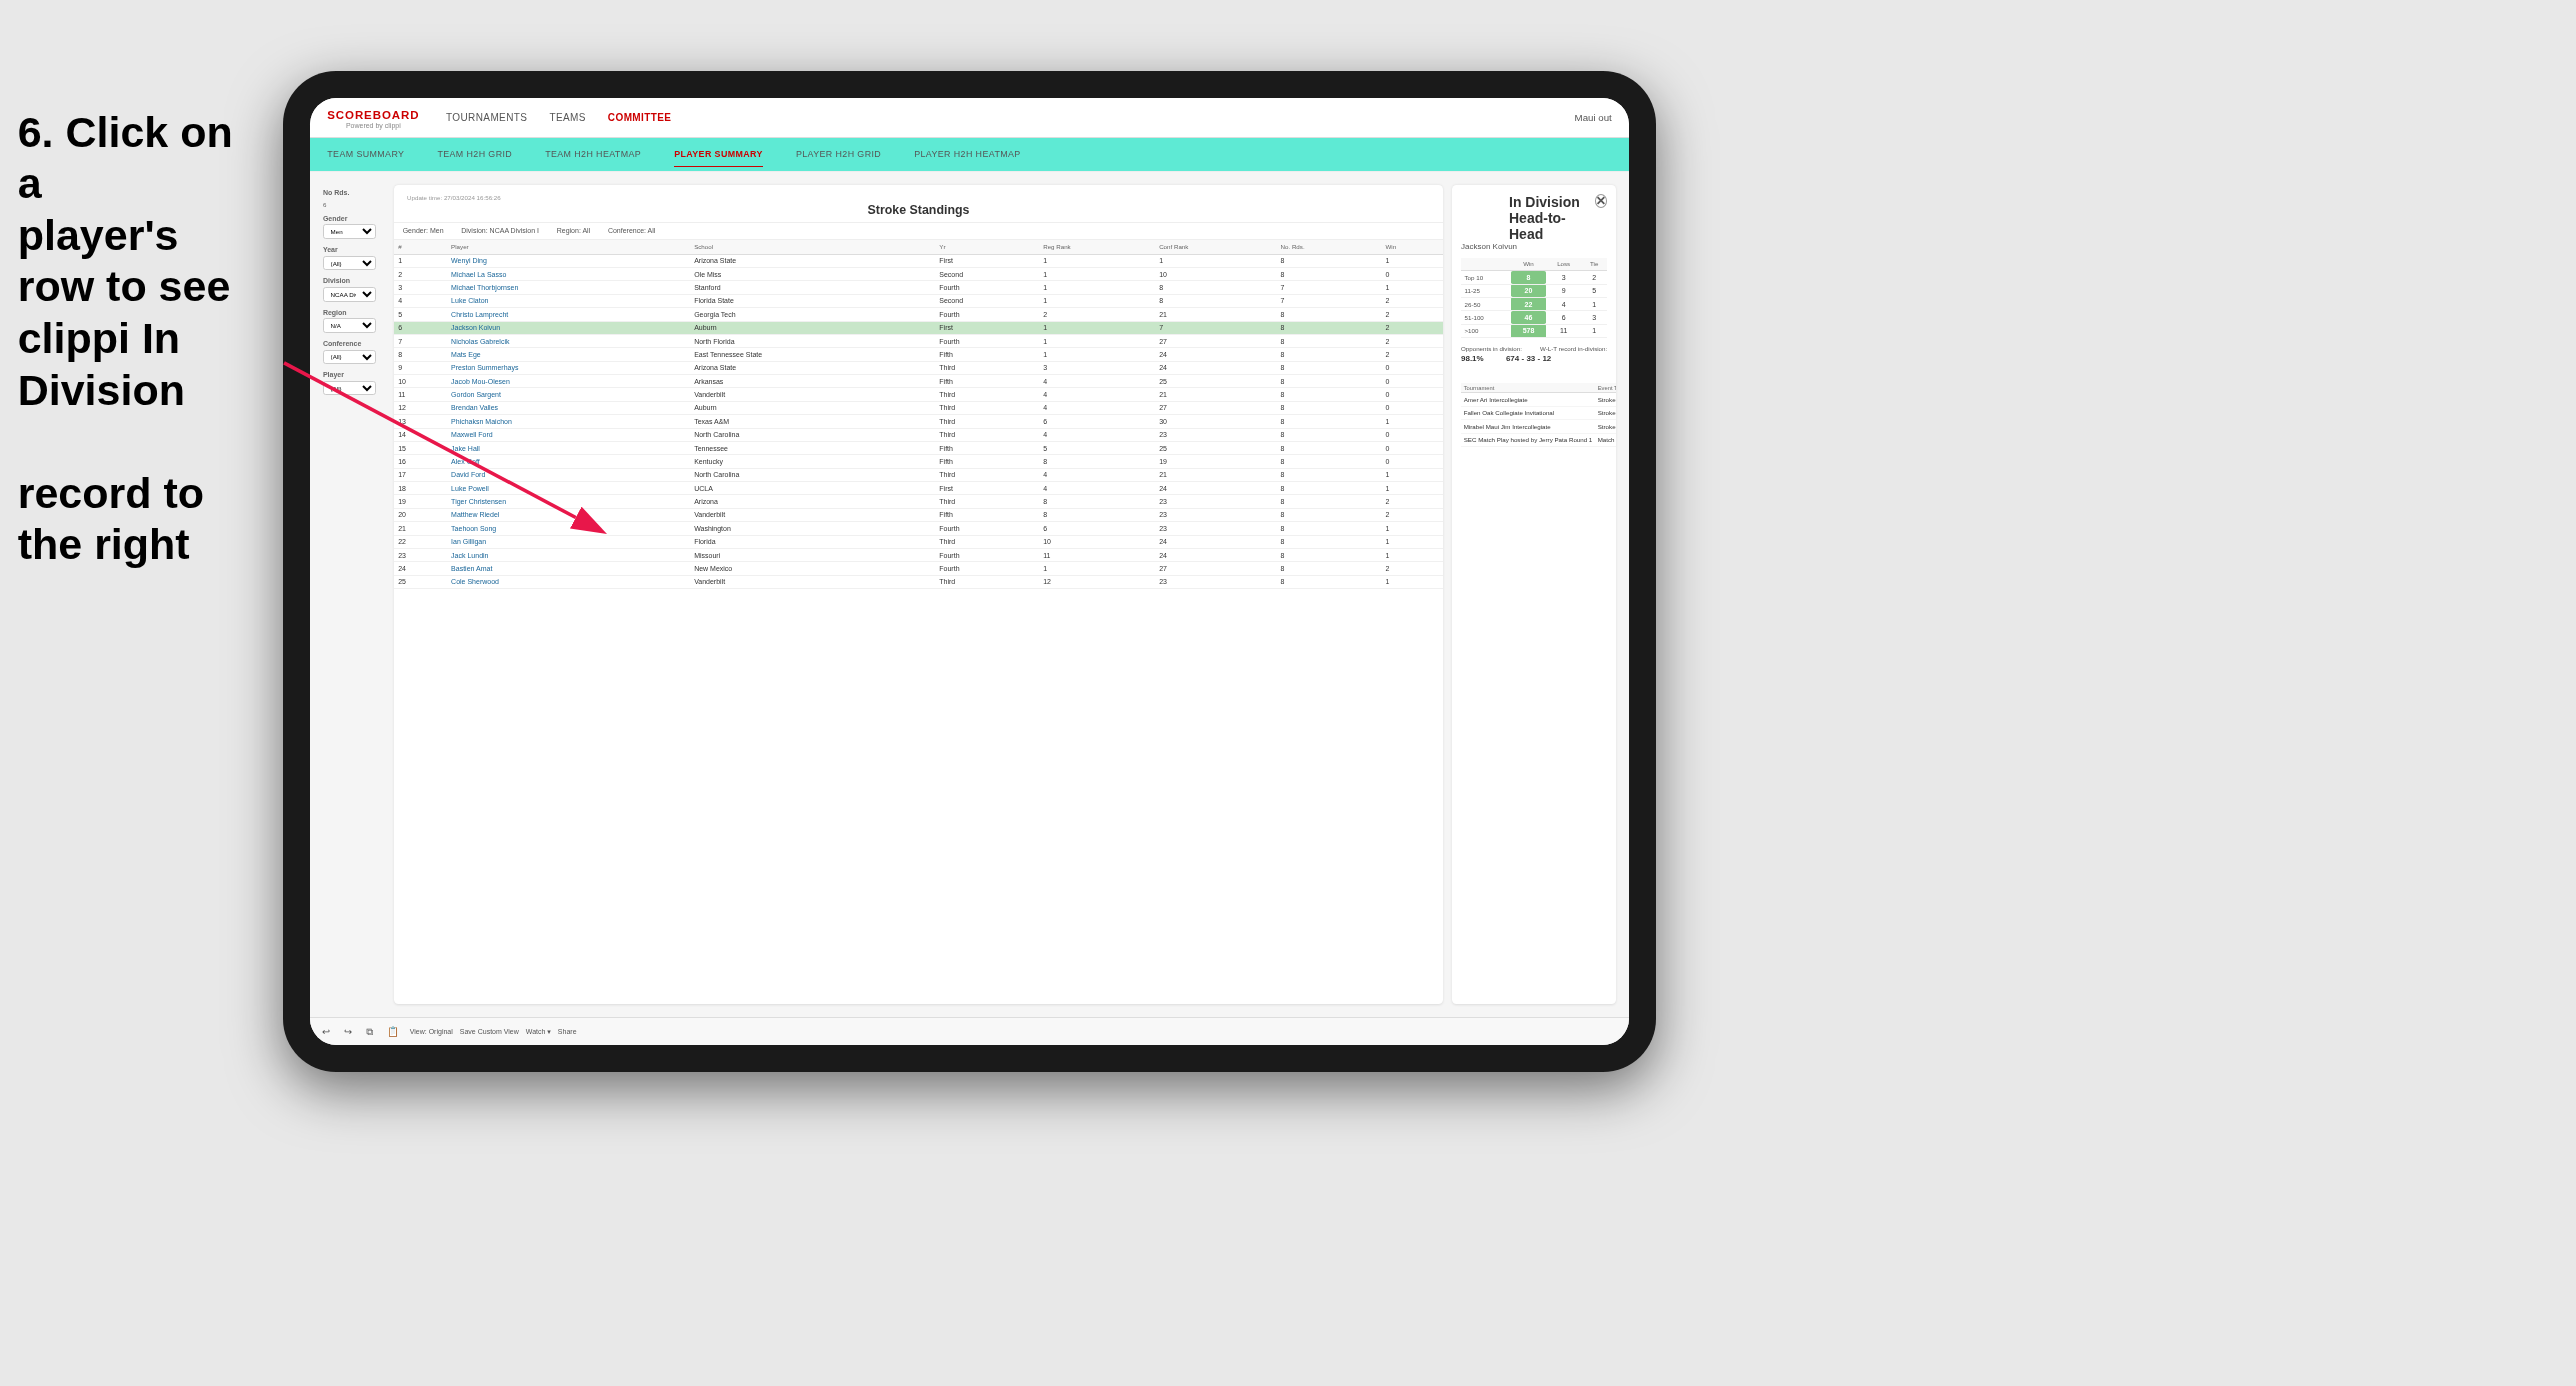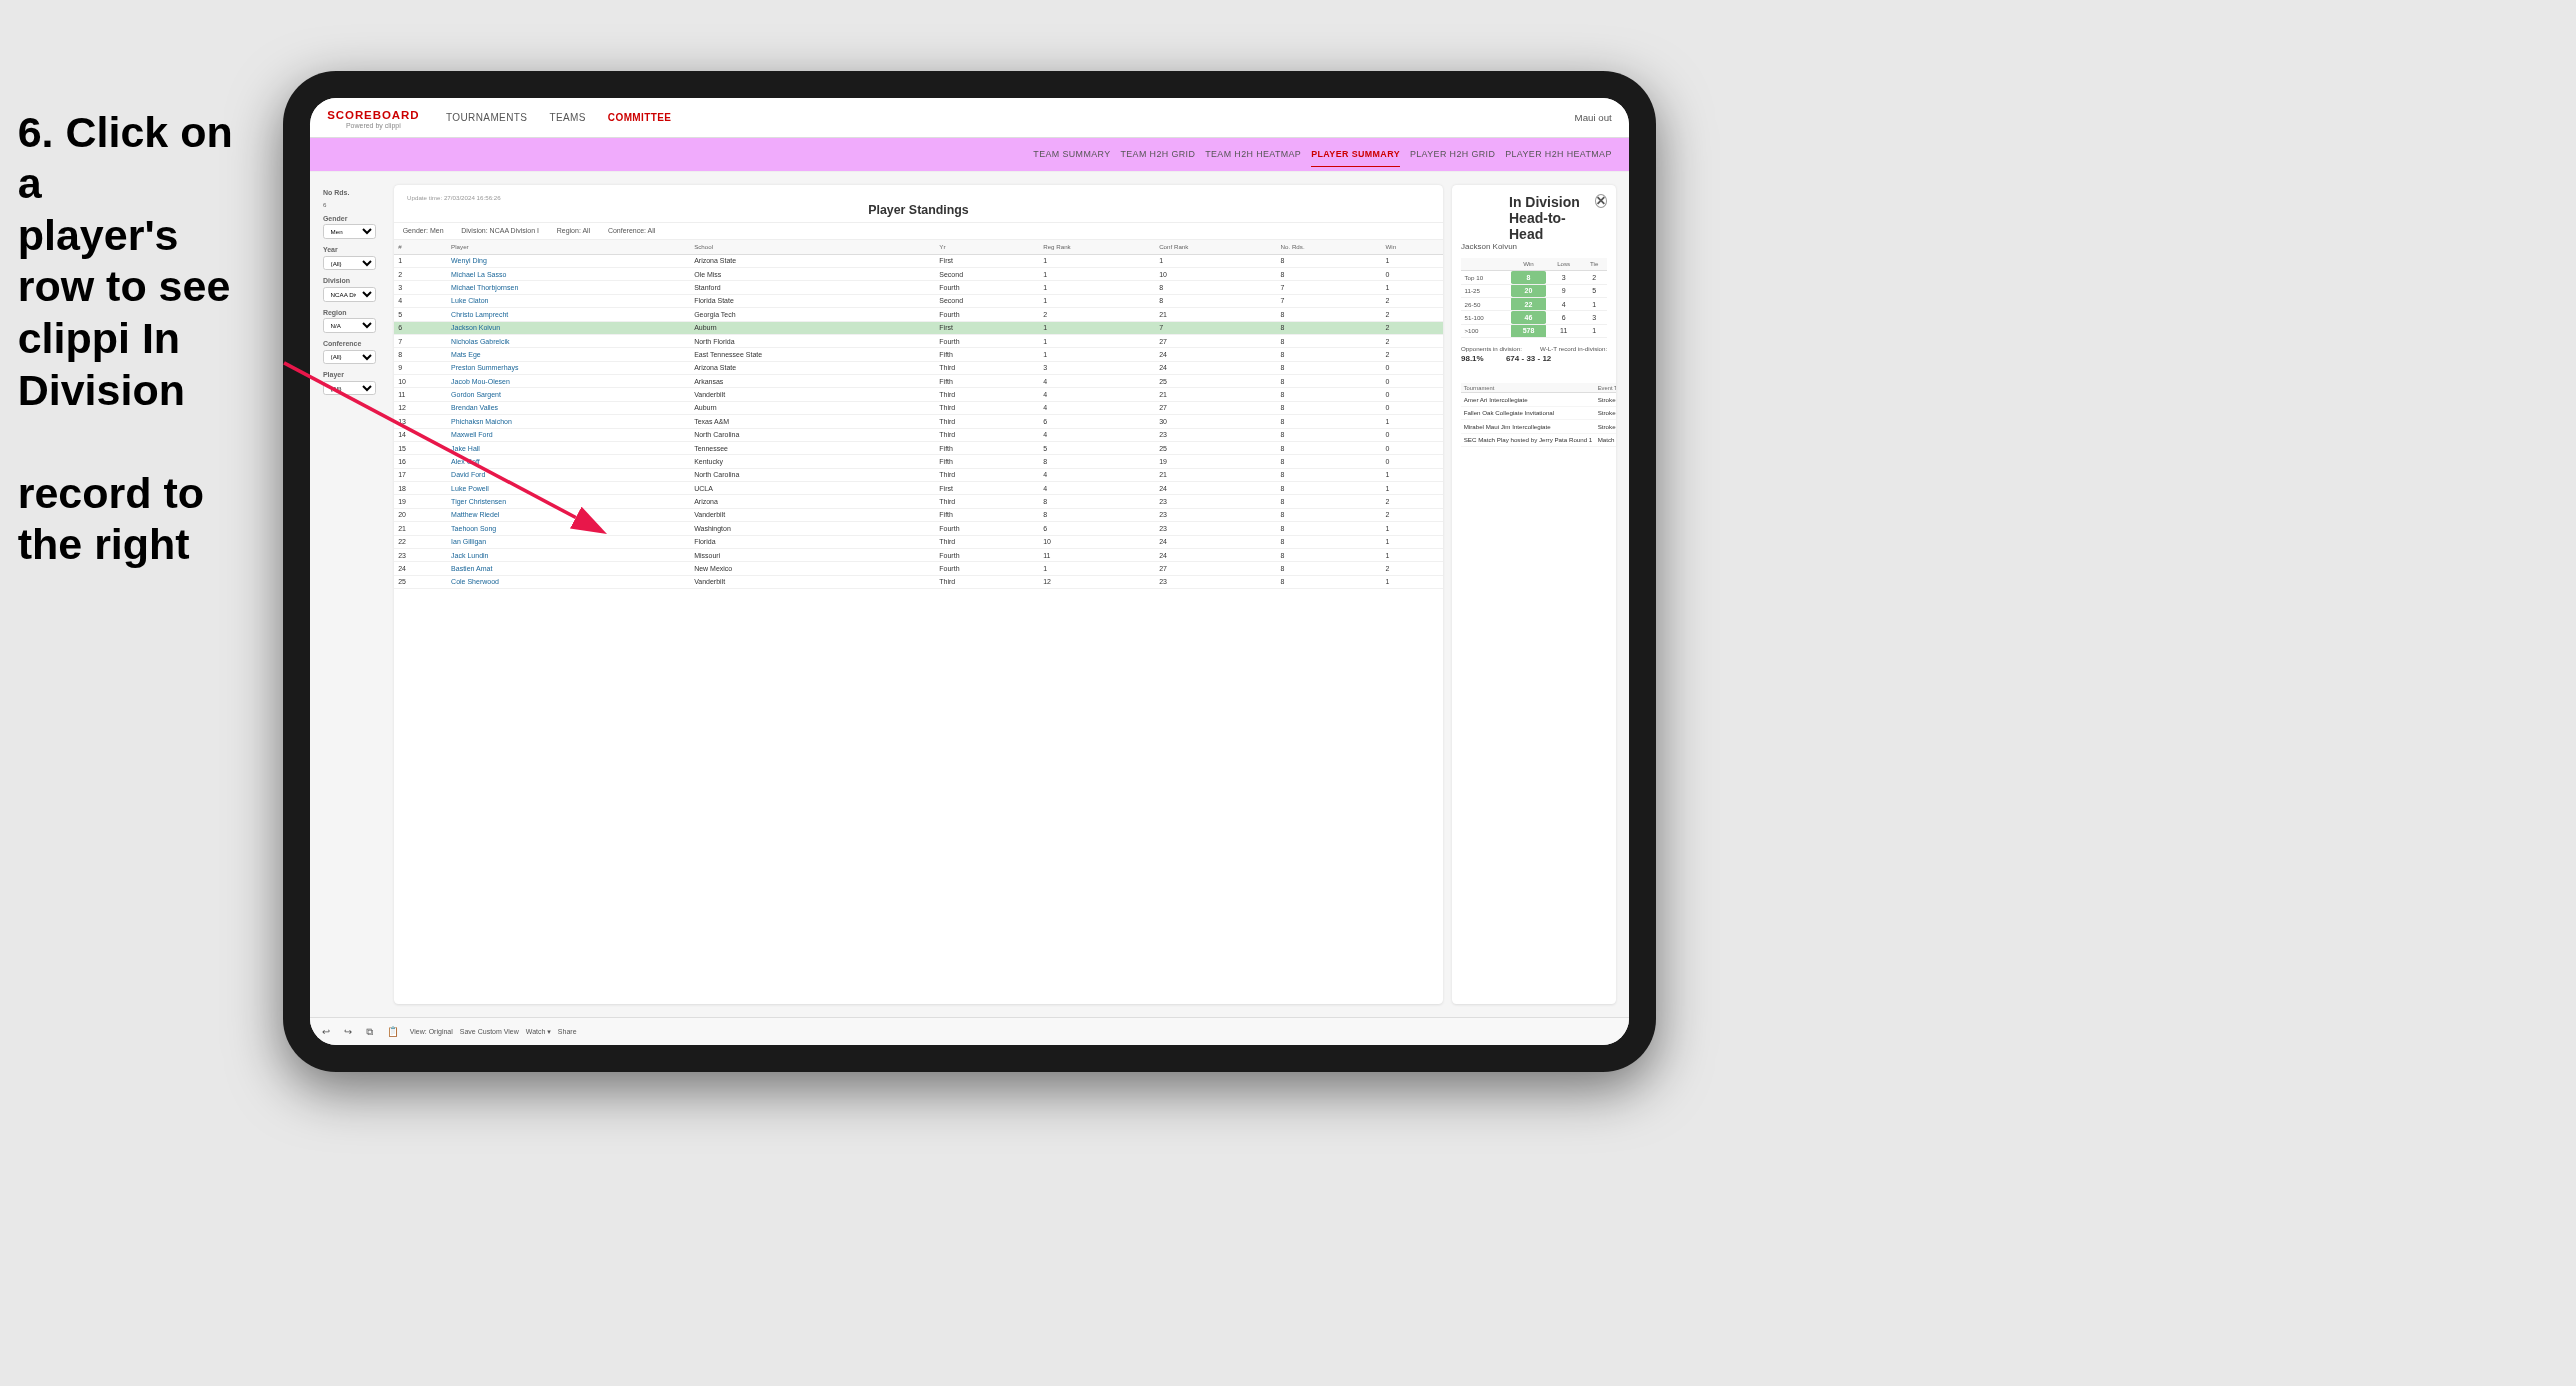--- a/index.html
+++ b/index.html
@@ -100,27 +100,26 @@
 
     .sign-out {
       font-size: 9.7px;
       color: #555;
       cursor: pointer;
     }
 
     
     .sub-nav {
       display: flex;
-      gap: 10px;
+      gap: 33px;
       padding: 0 17.7px;
       height: 34px;
       align-items: center;
-      background: #f0abfc;
+      background: #5eead4;
       border-bottom: 1.8px solid #eee;
-      justify-content: flex-end;
     }
 
     .sub-nav-item {
       font-size: 8.9px;
       color: #555;
       cursor: pointer;
       padding: 7px 0;
       text-transform: uppercase;
       letter-spacing: 0.4px;
     }
@@ -492,21 +491,21 @@
           </select>
         </div>
       </div>
 
       <div class="table-panel">
         <div class="panel-header">
           <div class="update-time">
             <span>Update time:</span>
             <span>27/03/2024 16:56:26</span>
           </div>
-          <div class="panel-title">Player Standings</div>
+          <div class="panel-title">Stroke Standings</div>
         </div>
         <div class="filter-row">
           <div class="filter-item">Gender: Men</div>
           <div class="filter-item">Division: NCAA Division I</div>
           <div class="filter-item">Region: All</div>
           <div class="filter-item">Conference: All</div>
         </div>
         <div class="standings-table">
           <table>
             <thead>

